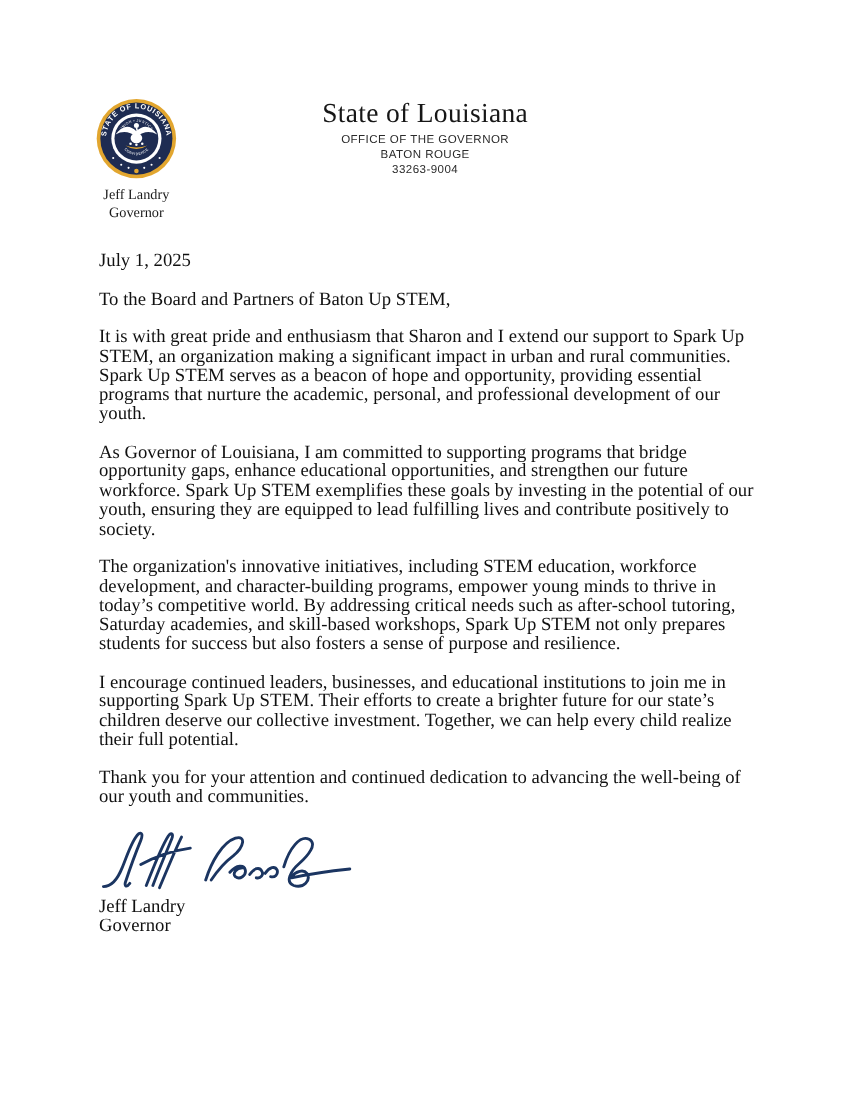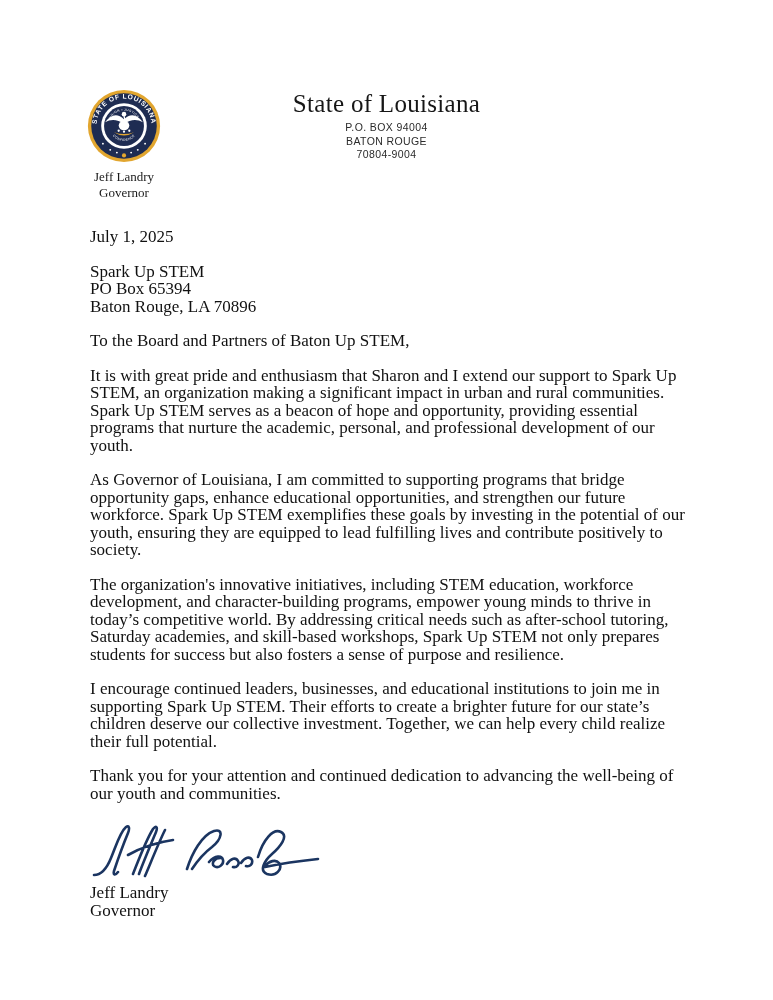--- a/index.html
+++ b/index.html
@@ -88,34 +88,29 @@
         <path d="M29.5,46.5 Q40,53.5 50.5,46.5 Q40,50.5 29.5,46.5 Z" fill="#E2A62F"></path>
       </g>
     </svg>
     <div class="seal-name">Jeff Landry</div>
     <div class="seal-title">Governor</div>
   </div>
 
   <div class="header-area">
     <div class="org-title">State of Louisiana</div>
     <div class="office-lines">
-      <div>P.O. BOX 94004</div>
+      <div>OFFICE OF THE GOVERNOR</div>
       <div>BATON ROUGE</div>
-      <div>70804-9004</div>
+      <div>33263-9004</div>
     </div>
   </div>
 
   <div class="letter-body">
     <div class="block-gap">July 1, 2025</div>
 
-    <div class="block-gap">
-      <div class="addr-line">Spark Up STEM</div>
-      <div class="addr-line">PO Box 65394</div>
-      <div class="addr-line">Baton Rouge, LA 70896</div>
-    </div>
 
     <p>To the Board and Partners of Baton Up STEM,</p>
 
     <p>It is with great pride and enthusiasm that Sharon and I extend our support to Spark Up STEM, an organization making a significant impact in urban and rural communities. Spark Up STEM serves as a beacon of hope and opportunity, providing essential programs that nurture the academic, personal, and professional development of our youth.</p>
     <p>As Governor of Louisiana, I am committed to supporting programs that bridge opportunity gaps, enhance educational opportunities, and strengthen our future workforce. Spark Up STEM exemplifies these goals by investing in the potential of our youth, ensuring they are equipped to lead fulfilling lives and contribute positively to society.</p>
     <p>The organization's innovative initiatives, including STEM education, workforce development, and character-building programs, empower young minds to thrive in today’s competitive world. By addressing critical needs such as after-school tutoring, Saturday academies, and skill-based workshops, Spark Up STEM not only prepares students for success but also fosters a sense of purpose and resilience.</p>
     <p>I encourage continued leaders, businesses, and educational institutions to join me in supporting Spark Up STEM. Their efforts to create a brighter future for our state’s children deserve our collective investment. Together, we can help every child realize their full potential.</p>
     <p>Thank you for your attention and continued dedication to advancing the well-being of our youth and communities.</p>
 
 

